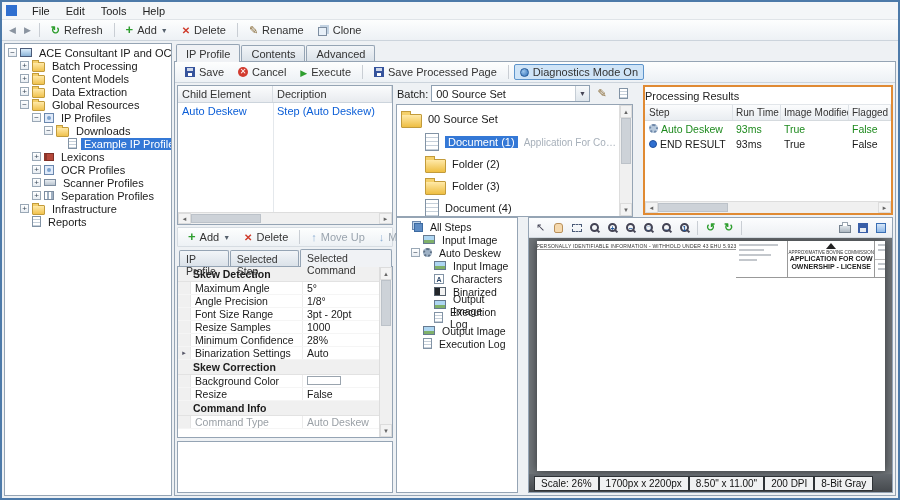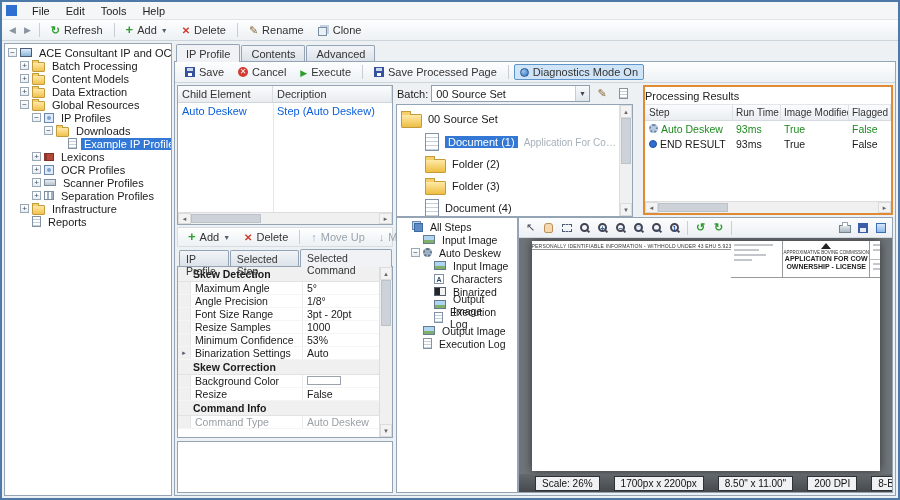--- a/index.html
+++ b/index.html
@@ -135,40 +135,40 @@
   .rc{white-space:nowrap;overflow:hidden}
   .rc0{width:88px;flex:none;padding-left:4px;display:flex;align-items:center}
   .rc1{width:48px;flex:none;padding-left:3px}
   .rc2{width:68px;flex:none;padding-left:3px}
   .rc3{flex:1;padding-left:3px}
   .res-body{flex:1;min-height:0}
   .res-row{height:15px;display:flex;align-items:center;font-size:10.5px}
   .res-green,.res-green .rc{color:#1e8a1e}
   .res-bold{font-weight:normal}
   .bottomrow{flex:1;display:flex;min-height:0}
-  .stepspanel{width:122px;flex:none;margin-right:0;padding:2px 0}
+  .stepspanel{width:122px;flex:none;margin-right:10px;padding:2px 0}
 
   
   .viewer{flex:1;display:flex;flex-direction:column;border:1px solid #95a4b4;background:#fff;min-width:0}
   .vtoolbar{height:20px;flex:none;display:flex;align-items:center;background:linear-gradient(#fcfdfe,#eceff3);border-bottom:1px solid #d3d9df;padding:0 3px;gap:1px}
   .vbtn{width:17px;height:16px;display:flex;align-items:center;justify-content:center;color:#445;font-size:11px;flex:none}
   .vbtn.green{color:#2e9e2e;font-weight:bold}
   .vspacer{flex:1}
   .mag{width:9px;height:9px;border:2px solid #445;border-radius:50%;position:relative;display:inline-block}
   .mag::after{content:"";position:absolute;width:4px;height:2px;background:#445;right:-3px;bottom:-2px;transform:rotate(45deg)}
   .magsign{position:absolute;left:0;top:0;right:0;bottom:0;font-style:normal;font-size:7px;line-height:7px;text-align:center;color:#245a9e;font-weight:bold}
   .ic-zrect{width:10px;height:8px;border:1px dashed #4a5a77}
   .ic-hand{width:9px;height:10px;background:#f5d9ae;border:1px solid #b9905a;border-radius:3px 3px 2px 2px}
   .ic-print{width:12px;height:8px;background:linear-gradient(#dfe5ea,#aeb8c2);border:1px solid #75828f;position:relative;margin-top:3px}
   .ic-print::before{content:"";position:absolute;left:2px;right:2px;top:-4px;height:3px;background:#fff;border:1px solid #9aa5b0;border-bottom:none}
   .ic-floppy{width:10px;height:10px;background:#3a5fa8;position:relative}
   .ic-floppy::before{content:"";position:absolute;left:2px;right:2px;bottom:1px;height:4px;background:#e8ecf2}
   .ic-export{width:10px;height:10px;border:1px solid #396eb4;background:linear-gradient(#d6e6f8,#8fb8e6)}
   .vdoc{flex:1;background:#6f7478;display:flex;align-items:center;justify-content:center;min-height:0;overflow:hidden}
-  .statusbar{height:18px;flex:none;background:linear-gradient(#63686d,#45494d);display:flex;align-items:center;gap:14px;padding:0 16px;overflow:hidden}
+  .statusbar{height:18px;flex:none;background:linear-gradient(#63686d,#45494d);display:flex;align-items:center;gap:0;padding:0 5px;overflow:hidden}
   .sseg{background:#f0f1f2;border:1px solid #2e3236;padding:1px 6px;font-size:10px;color:#111;white-space:nowrap}
 
   
   .page{width:348px;height:230px;background:#fff;box-shadow:0 0 9px rgba(0,0,0,.55);display:flex;flex-direction:row;overflow:hidden;color:#222}
   .p-priv{height:9px;flex:none;font-size:5px;text-align:center;padding-top:2px;border-bottom:1px solid #999;color:#333;letter-spacing:.2px}
   .p-head{height:37px;flex:none;display:flex;border-bottom:1px solid #999}
   .p-fbox{width:52px;flex:none;border-right:1px solid #999;padding:3px;display:flex;flex-direction:column;gap:3px}
   .hl{height:2px;background:#c3c7cc}
   .w40{width:40%}.w55{width:55%}.w70{width:70%}.w85{width:85%}
   .p-title{flex:1;text-align:center;padding-top:2px}
@@ -425,21 +425,21 @@
                     <span class="pvalue">3pt - 20pt</span>
                   </div>
                   <div class="prow">
                     <span class="pgut"></span>
                     <span class="plabel">Resize Samples</span>
                     <span class="pvalue">1000</span>
                   </div>
                   <div class="prow">
                     <span class="pgut"></span>
                     <span class="plabel">Minimum Confidence</span>
-                    <span class="pvalue">53%</span>
+                    <span class="pvalue">28%</span>
                   </div>
                   <div class="prow">
                     <span class="pgut">▸</span>
                     <span class="plabel">Binarization Settings</span>
                     <span class="pvalue">Auto</span>
                   </div>
                   <div class="psec">
                     <span class="pgut"></span>
                     <span class="psec-t">Skew Correction</span>
                   </div>

